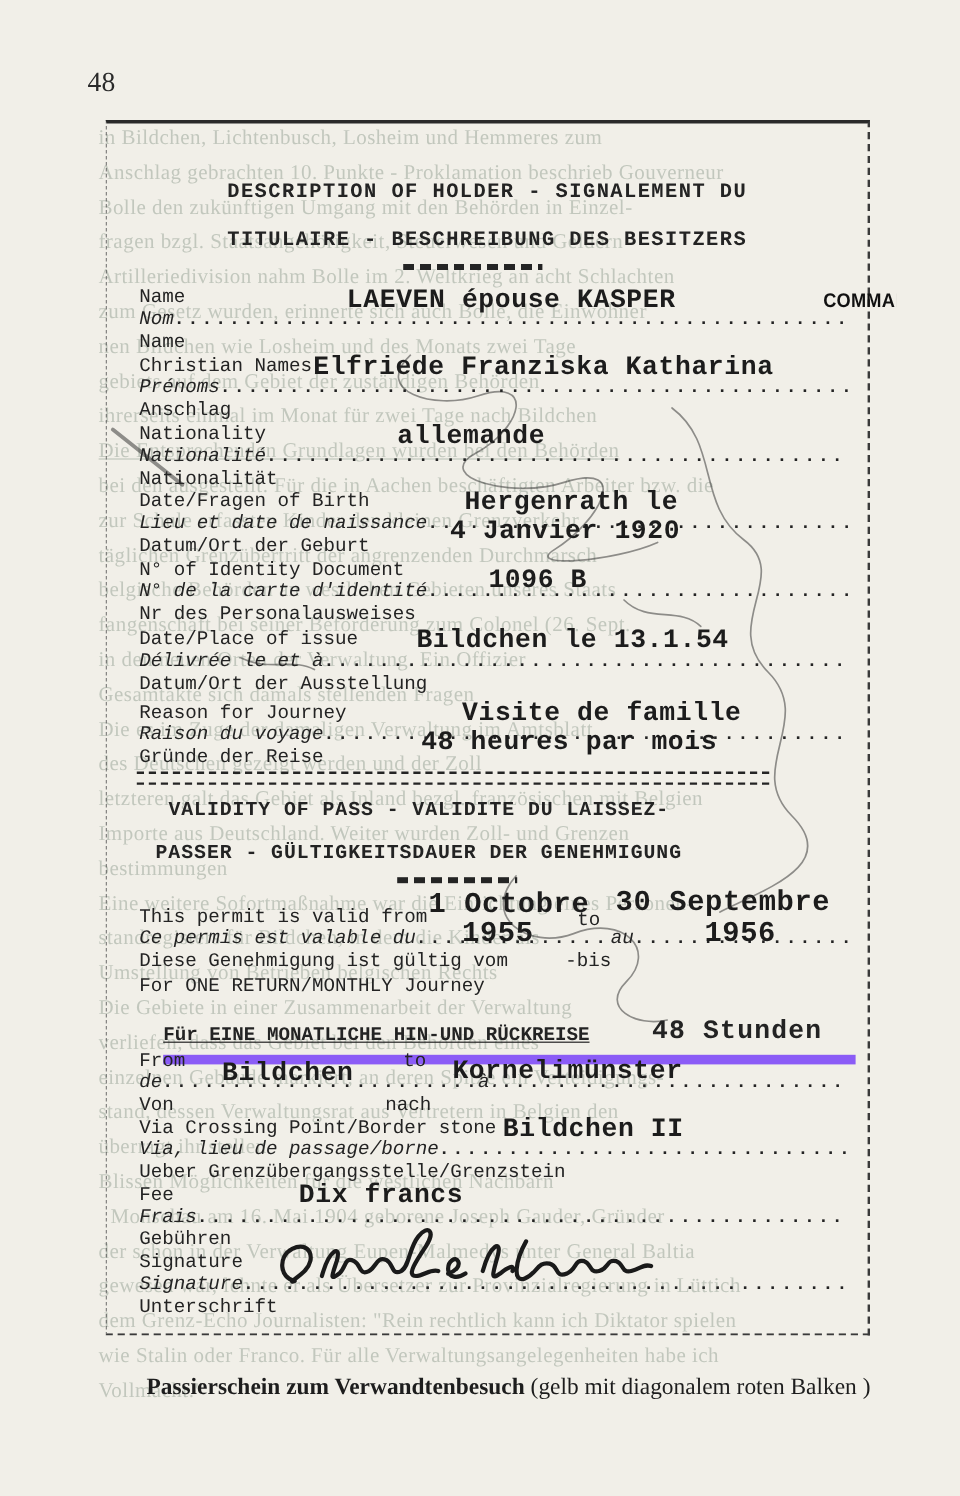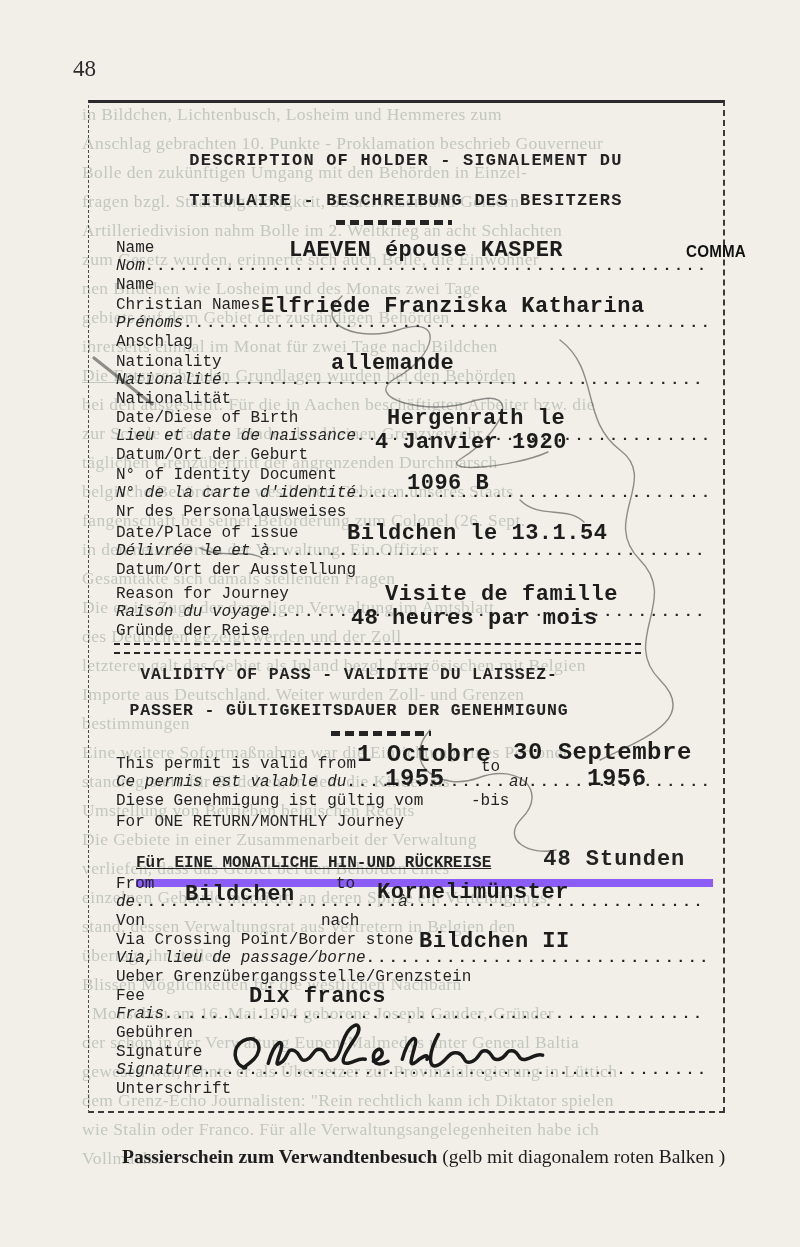--- a/index.html
+++ b/index.html
@@ -120,21 +120,21 @@
     <div class="v" style="left:172px;top:191px">Elfriede Franziska Katharina</div>
 
     <div class="l" style="top:250px">Nationality</div>
     <div class="fr" style="top:268px">
         <i>Nationalité</i>
         <span class="dots"></span>
       </div>
     <div class="l" style="top:287px">Nationalität</div>
     <div class="v" style="left:242px;top:248px">allemande</div>
 
-    <div class="l" style="top:306px">Date/Diese of Birth</div>
+    <div class="l" style="top:306px">Date/Fragen of Birth</div>
     <div class="fr" style="top:324px">
         <i>Lieu et date de naissance</i>
         <span class="dots"></span>
       </div>
     <div class="l" style="top:343px">Datum/Ort der Geburt</div>
     <div class="v" style="left:298px;top:303px">Hergenrath le</div>
     <div class="v" style="left:286px;top:327px">4 Janvier 1920</div>
 
     <div class="l" style="top:363px">N° of Identity Document</div>
     <div class="fr" style="top:381px">

